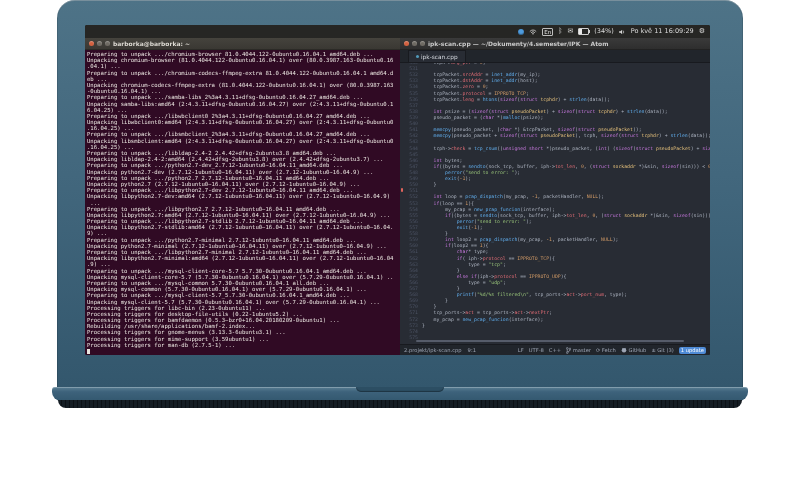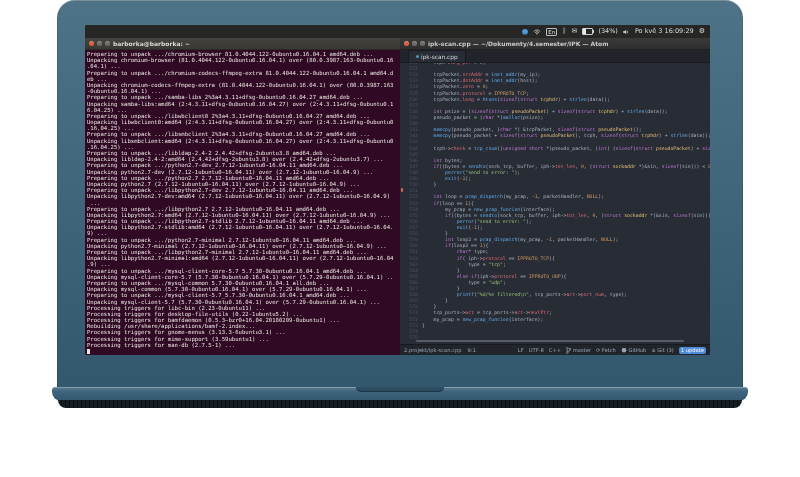--- a/index.html
+++ b/index.html
@@ -87,21 +87,21 @@
       <span class="glyph">ᛒ</span>
       <span class="glyph">✉</span>
       <span class="batt">
           <i></i>
         </span>
       <span class="txt">(34%)</span>
       <svg width="7" height="6" viewBox="0 0 9 8">
         <polygon points="0,3 2,3 4,1 4,7 2,5 0,5" fill="#d8d8d8"></polygon>
         <path d="M5.5 2.2 A3 3 0 0 1 5.5 5.8" stroke="#d8d8d8" stroke-width="0.9" fill="none"></path>
       </svg>
-      <span class="txt">Po kvě 3 16:09:29</span>
+      <span class="txt">Po kvě 11 16:09:29</span>
       <span class="glyph">⚙</span>
     </div>
 
     <div class="windows">
 
       <div class="term">
         <div class="titlebar">
           <span class="wbtn close"></span>
           <span class="wbtn"></span>
           <span class="wbtn"></span>

